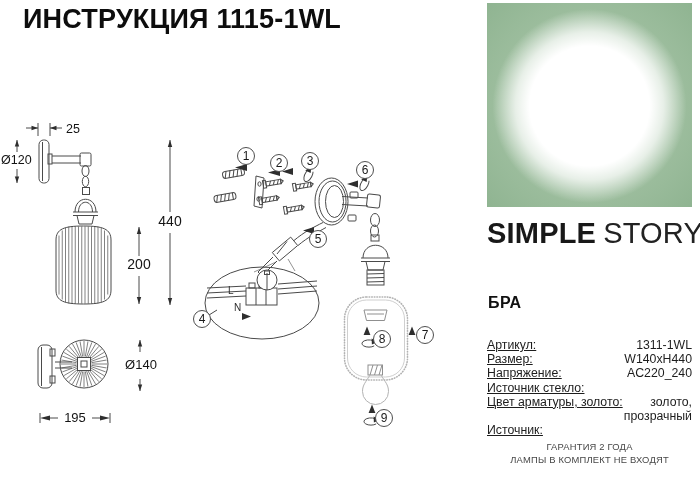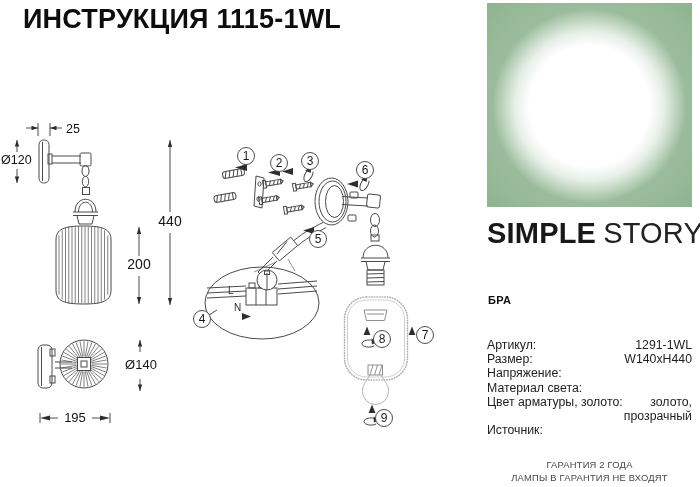--- a/index.html
+++ b/index.html
@@ -9,26 +9,26 @@
          letter-spacing:.2px;color:#0d0d0d;}
   
   .logo{position:absolute;left:487px;top:3px;width:205px;height:204px;
         background:
           radial-gradient(circle 75px at 50% 50.5%, #ffffff 60px, rgba(255,255,255,.75) 74px, rgba(255,255,255,0) 97px),
           radial-gradient(circle 150px at 50% 50%, #b7cfb7 0%, #9cbd9d 62%, #8eb390 100%);}
   .brand{position:absolute;left:487px;top:217px;width:205px;text-align:left;
          font-size:29px;color:#181818;white-space:nowrap;letter-spacing:.2px;}
   .brand .b1{font-weight:700;}
   .brand .b2{font-weight:400;margin-left:7px;color:#222;}
-  .ptype{position:absolute;left:488px;top:294px;font-size:11px;font-weight:700;letter-spacing:.4px;}
+  .ptype{position:absolute;left:488px;top:294px;font-size:16px;font-weight:700;letter-spacing:.4px;}
   .specs{position:absolute;left:487px;top:338px;width:205px;font-size:12.3px;line-height:14.2px;color:#1d1d1d;}
   .srow{display:flex;justify-content:space-between;}
-  .slab{white-space:nowrap;}
+  .slab{white-space:nowrap;text-decoration:underline;}
   .sval{flex:1 1 auto;text-align:right;}
-  .warranty{position:absolute;left:487px;top:458px;width:205px;text-align:center;
+  .warranty{position:absolute;left:487px;top:440px;width:205px;text-align:center;
             font-size:9.4px;line-height:13px;color:#474747;letter-spacing:.2px;}
   
   svg{position:absolute;overflow:visible;}
   svg text{font-family:"Liberation Sans",sans-serif;}
   .dim{font-size:13px;fill:#141414;stroke:none;font-weight:400;}
   .dimL{font-size:14px;fill:#141414;stroke:none;font-weight:400;}
   .dimS{font-size:12.5px;fill:#141414;stroke:none;}
   .badge circle{fill:#fff;stroke:#4f4f4f;stroke-width:1;}
   .badge text{font-size:12px;fill:#1a1a1a;stroke:none;text-anchor:middle;}
   .wlab{font-size:10px;fill:#2c2c2c;stroke:none;}
@@ -371,39 +371,40 @@
 
   <div class="brand">
     <span class="b1">SIMPLE</span><span class="b2">STORY</span>
   </div>
 
   <div class="ptype">БРА</div>
 
   <div class="specs">
     <div class="srow">
       <span class="slab">Артикул:</span>
-      <span class="sval">1291-1WL</span>
+      <span class="sval">1311-1WL</span>
     </div>
     <div class="srow">
       <span class="slab">Размер:</span>
       <span class="sval">W140xH440</span>
     </div>
     <div class="srow">
       <span class="slab">Напряжение:</span>
-    </div>
-    <div class="srow">
-      <span class="slab">Материал света:</span>
+      <span class="sval">AC220_240</span>
+    </div>
+    <div class="srow">
+      <span class="slab">Источник стекло:</span>
     </div>
     <div class="srow">
       <span class="slab">Цвет арматуры, золото:</span>
       <span class="sval">золото, прозрачный</span>
     </div>
     <div class="srow">
       <span class="slab">Источник:</span>
     </div>
   </div>
 
   <div class="warranty">
     <div>ГАРАНТИЯ 2 ГОДА</div>
-    <div>ЛАМПЫ В ГАРАНТИЯ НЕ ВХОДЯТ</div>
+    <div>ЛАМПЫ В КОМПЛЕКТ НЕ ВХОДЯТ</div>
   </div>
 
 </div>
 
 </body></html>

